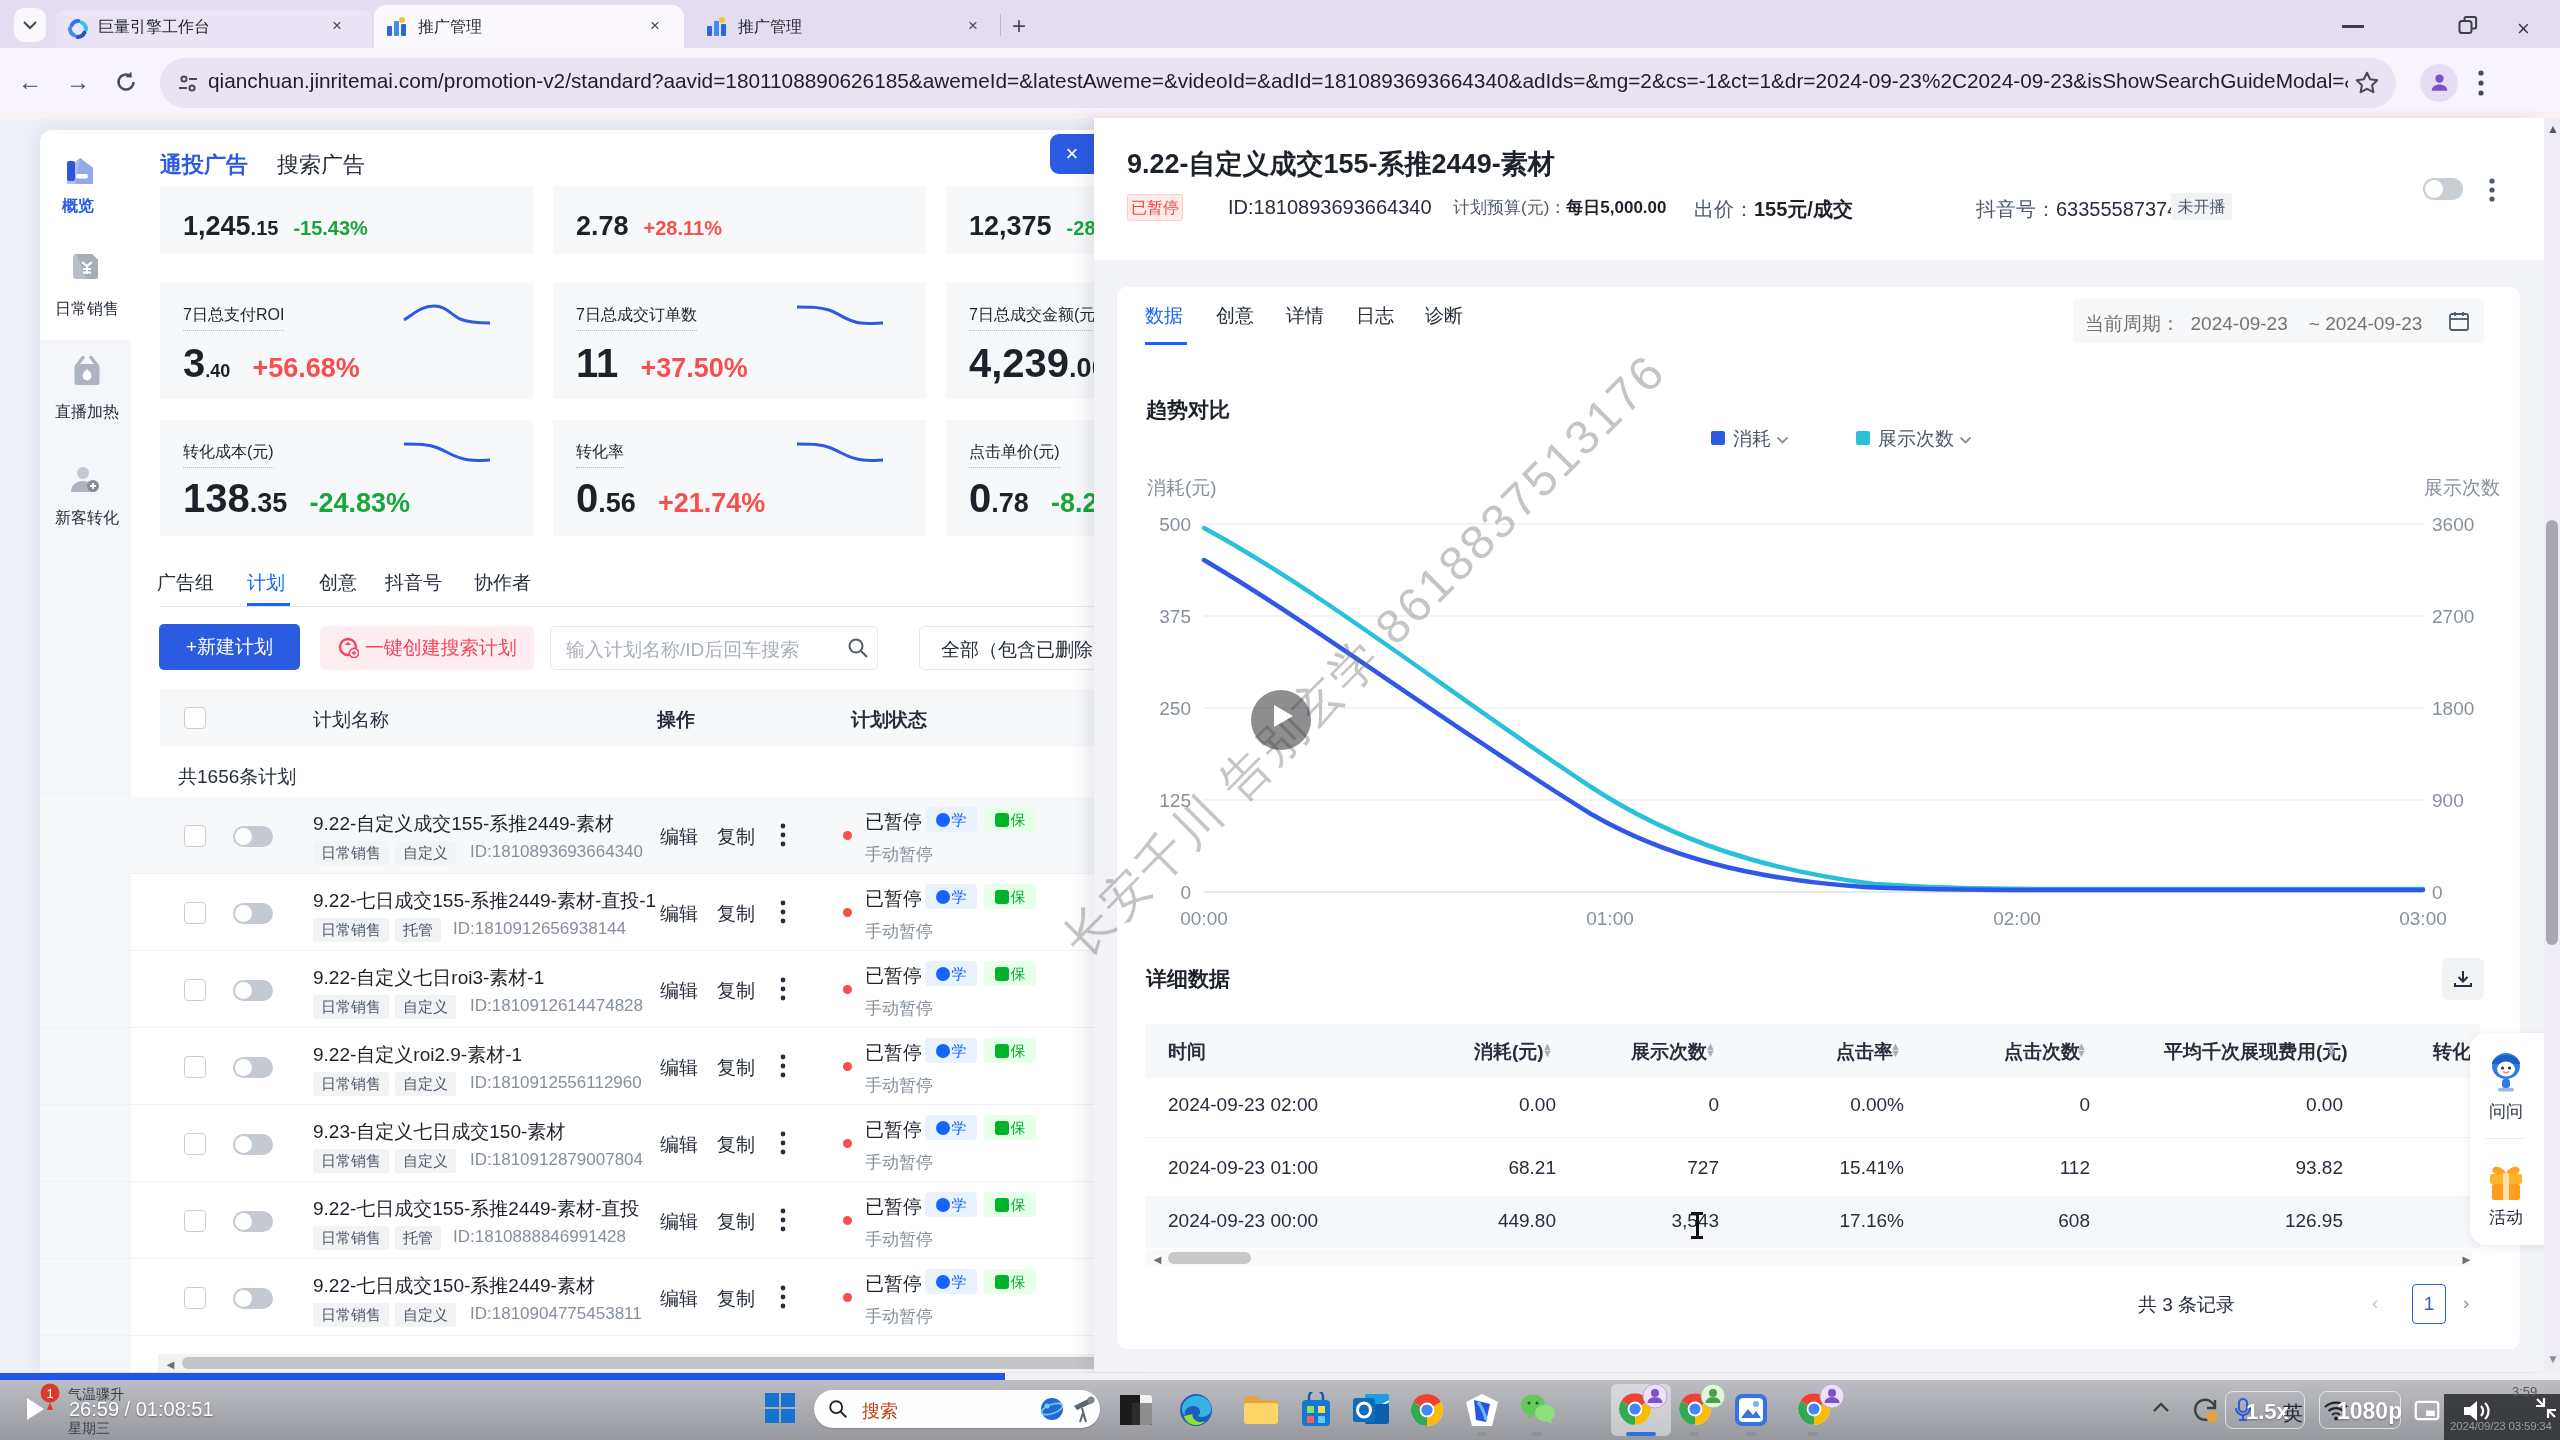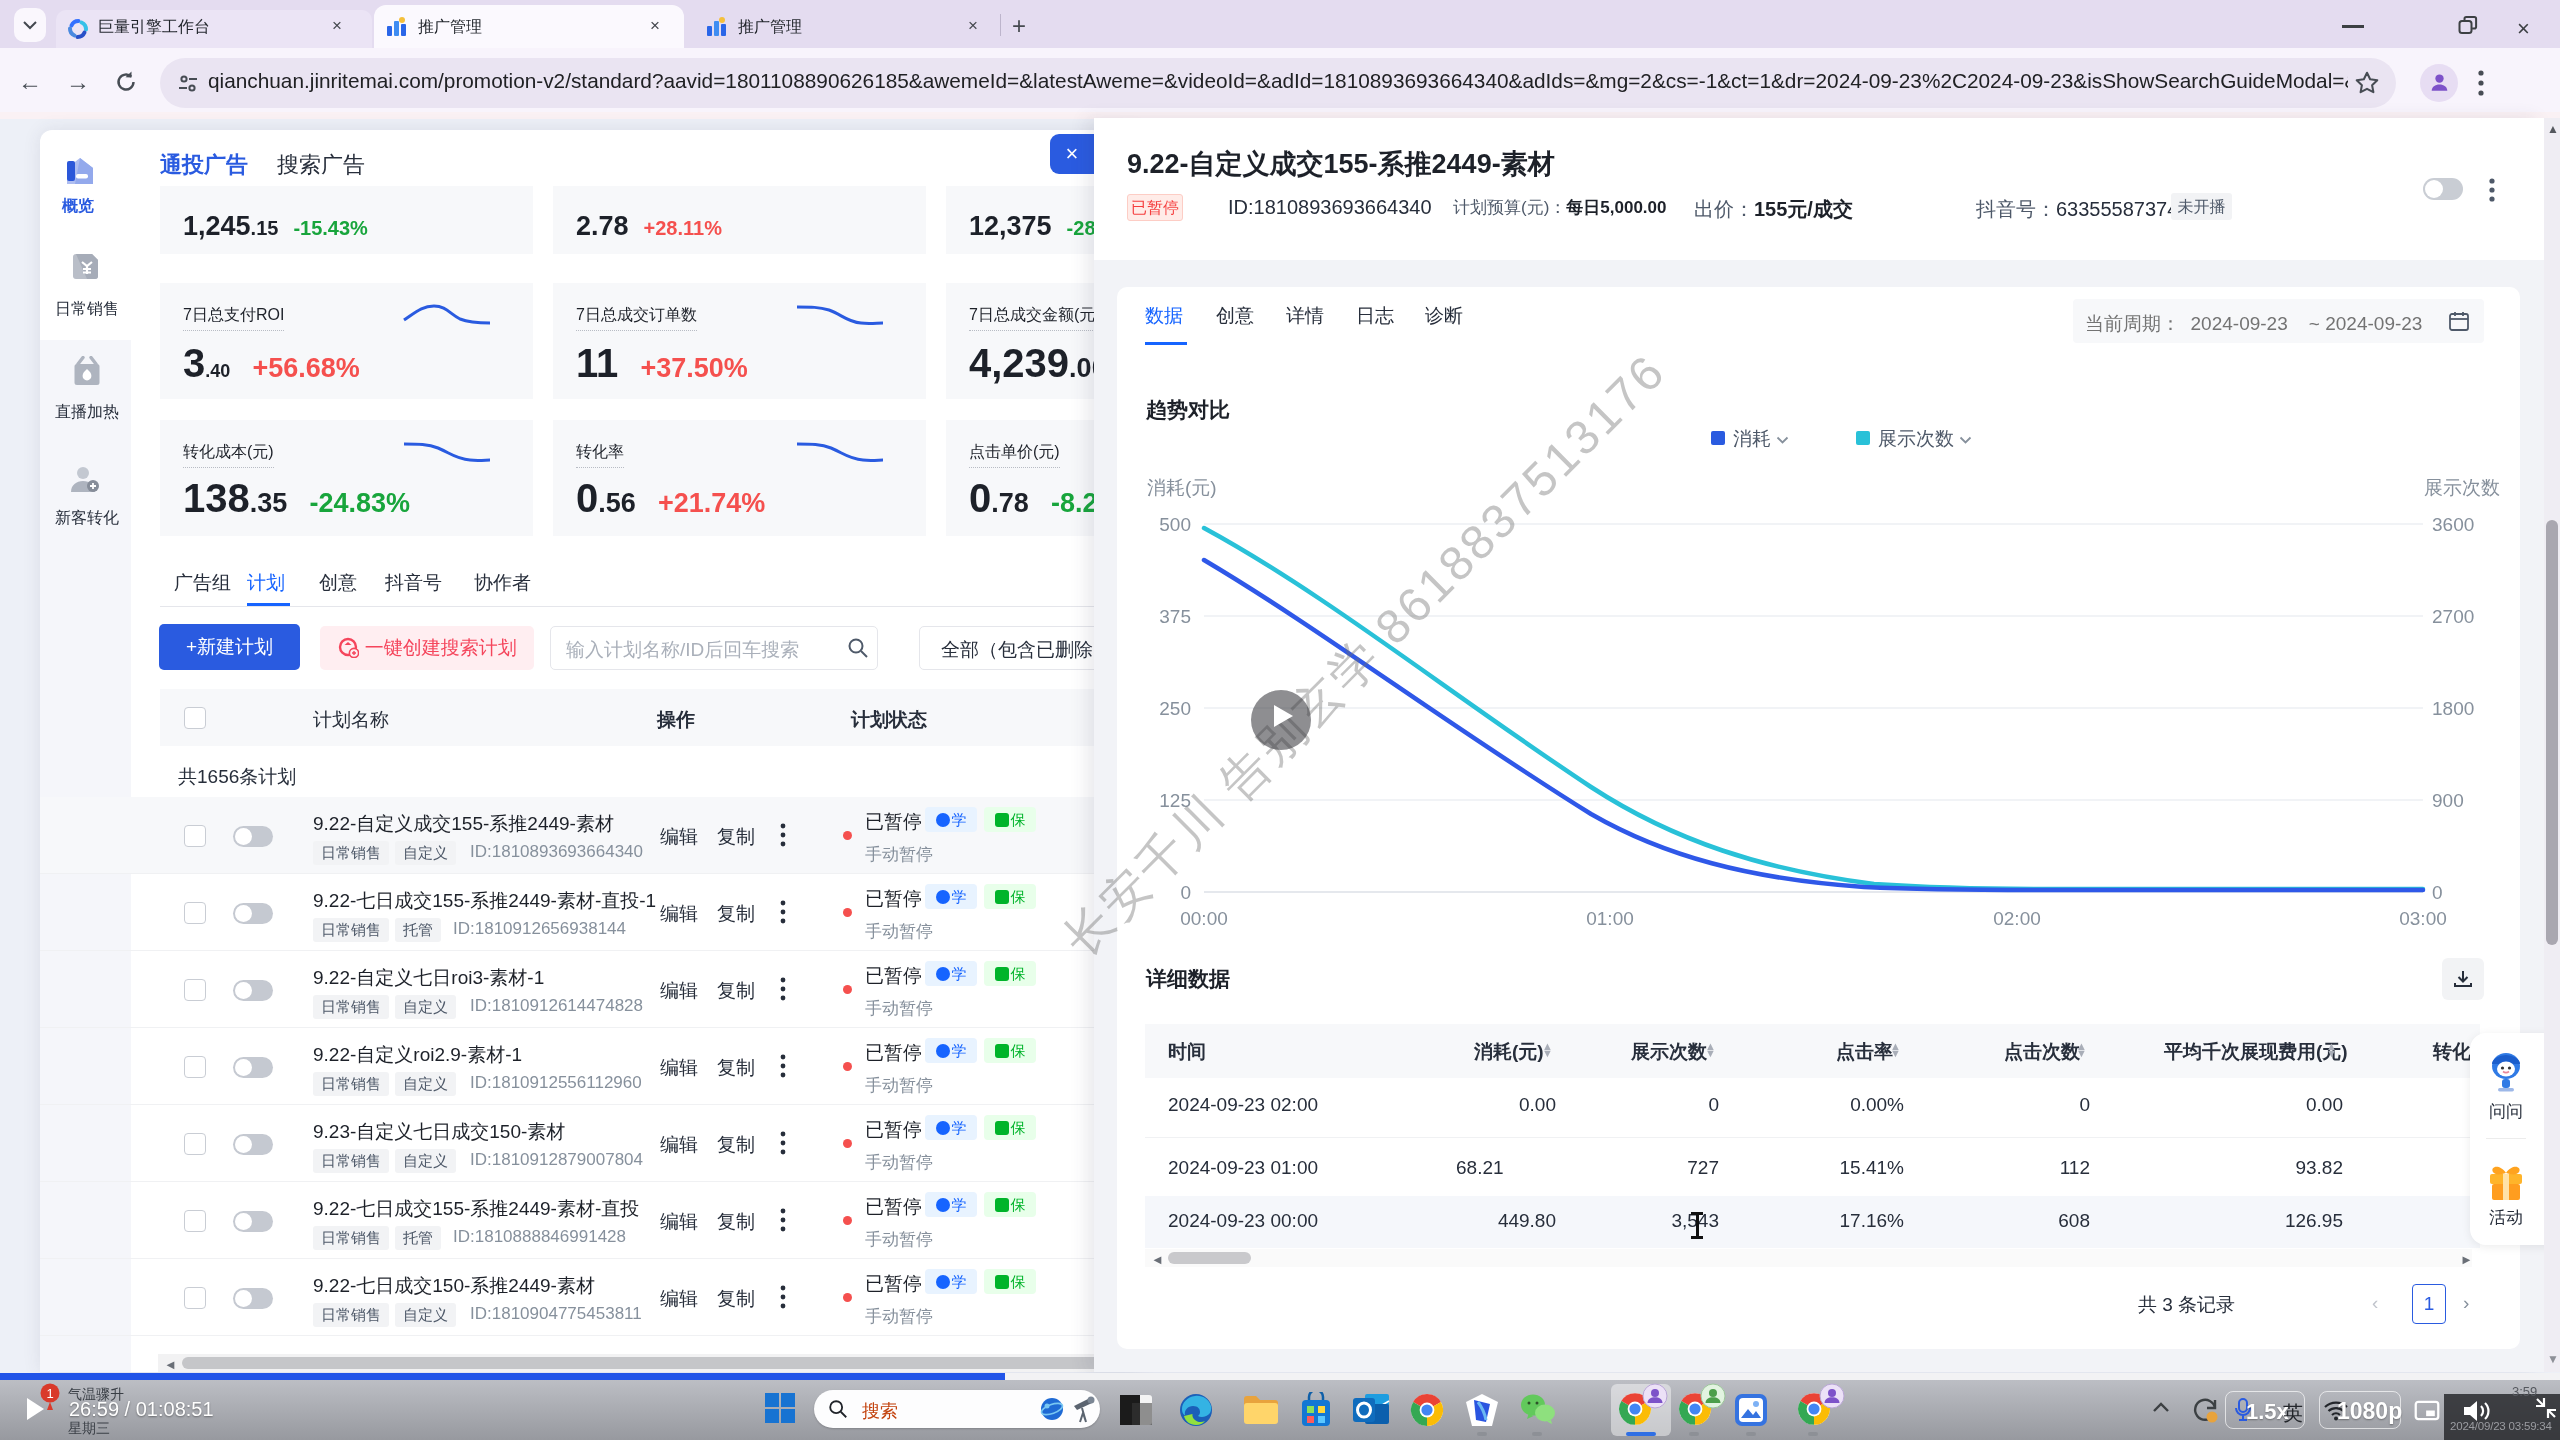--- a/index.html
+++ b/index.html
@@ -180,21 +180,21 @@
       <path d="M2 7 C16 7 26 7 36 11 C48 16 54 22 68 23 C76 24 84 23 88 23" fill="none" stroke="#2a5be0" stroke-width="3"></path>
     </svg>
   <svg class="abs spark" style="left:755px;top:307px" width="90" height="30" viewBox="0 0 90 30">
       <path d="M2 7 C16 7 26 7 36 11 C48 16 54 22 68 23 C76 24 84 23 88 23" fill="none" stroke="#2a5be0" stroke-width="3"></path>
     </svg>
   <div class="abs" style="left:143px;top:346px;font-size:40px;font-weight:bold;color:#1d2129;line-height:44px">138<span style="font-size:27px">.35</span>&nbsp;&nbsp;<span style="font-size:27px;color:#18a53c">-24.83%</span></div>
   <div class="abs" style="left:536px;top:346px;font-size:40px;font-weight:bold;color:#1d2129;line-height:44px">0<span style="font-size:27px">.56</span>&nbsp;&nbsp;<span style="font-size:27px;color:#f5504e">+21.74%</span></div>
   <div class="abs" style="left:929px;top:346px;font-size:40px;font-weight:bold;color:#1d2129;line-height:44px">0<span style="font-size:27px">.78</span>&nbsp;&nbsp;<span style="font-size:27px;color:#18a53c">-8.24%</span></div>
 
   <div class="abs" style="left:120px;top:476px;width:980px;height:1px;background:#e5e6eb"></div>
-  <div class="abs tabt" style="left:134px;top:440px">广告组</div>
+  <div class="abs tabt" style="left:117px;top:440px">广告组</div>
   <div class="abs tabt" style="left:207px;top:440px;color:#1664ff">计划</div>
   <div class="abs" style="left:207px;top:473px;width:43px;height:3px;background:#1664ff"></div>
   <div class="abs tabt" style="left:279px;top:440px">创意</div>
   <div class="abs tabt" style="left:345px;top:440px">抖音号</div>
   <div class="abs tabt" style="left:434px;top:440px">协作者</div>
 
   <div class="abs" style="left:119px;top:494px;width:141px;height:46px;background:#2a5be0;border-radius:5px;color:#fff;font-size:19px;text-align:center;line-height:46px">+新建计划</div>
   <div class="abs" style="left:280px;top:496px;width:214px;height:44px;background:#ffeef1;border-radius:5px;color:#f5455c;font-size:19px;text-align:center;line-height:44px"><svg style="vertical-align:-4px" width="22" height="22" viewBox="0 0 22 22">
         <circle cx="11" cy="11" r="8" fill="none" stroke="#f5455c" stroke-width="2.4"></circle>
         <path d="M11 6 l3.5 3 h-7z" fill="#f5455c"></path>
@@ -477,21 +477,21 @@
   <div class="abs dh" style="left:1070px;top:921px">平均千次展现费用(元)</div>
     <div class="abs srt" style="left:1232px;top:925px">▲<br>▼</div>
   <div class="abs dh" style="left:1339px;top:921px">转化</div>
   <div class="abs" style="left:51px;top:1019px;width:1335px;height:1px;background:#f0f1f3"></div>
   <div class="abs" style="left:51px;top:1078px;width:1335px;height:1px;background:#f0f1f3"></div>
   <div class="abs" style="left:51px;top:1078px;width:1335px;height:52px;background:#f5f7fb"></div>
   <div class="abs dc" style="left:74px;top:976px">2024-09-23 02:00</div>
   <div class="abs dc" style="left:74px;top:1039px">2024-09-23 01:00</div>
   <div class="abs dc" style="left:74px;top:1092px">2024-09-23 00:00</div>
   <div class="abs dc" style="left:362px;top:976px;width:100px;text-align:right">0.00</div>
-  <div class="abs dc" style="left:362px;top:1039px;width:100px;">68.21</div>
+  <div class="abs dc" style="left:362px;top:1039px;width:100px;text-align:right">68.21</div>
   <div class="abs dc" style="left:362px;top:1092px;width:100px;text-align:right">449.80</div>
   <div class="abs dc" style="left:525px;top:976px;width:100px;text-align:right">0</div>
   <div class="abs dc" style="left:525px;top:1039px;width:100px;text-align:right">727</div>
   <div class="abs dc" style="left:525px;top:1092px;width:100px;text-align:right">3,543</div>
   <div class="abs dc" style="left:710px;top:976px;width:100px;text-align:right">0.00%</div>
   <div class="abs dc" style="left:710px;top:1039px;width:100px;text-align:right">15.41%</div>
   <div class="abs dc" style="left:710px;top:1092px;width:100px;text-align:right">17.16%</div>
   <div class="abs dc" style="left:896px;top:976px;width:100px;text-align:right">0</div>
   <div class="abs dc" style="left:896px;top:1039px;width:100px;text-align:right">112</div>
   <div class="abs dc" style="left:896px;top:1092px;width:100px;text-align:right">608</div>

